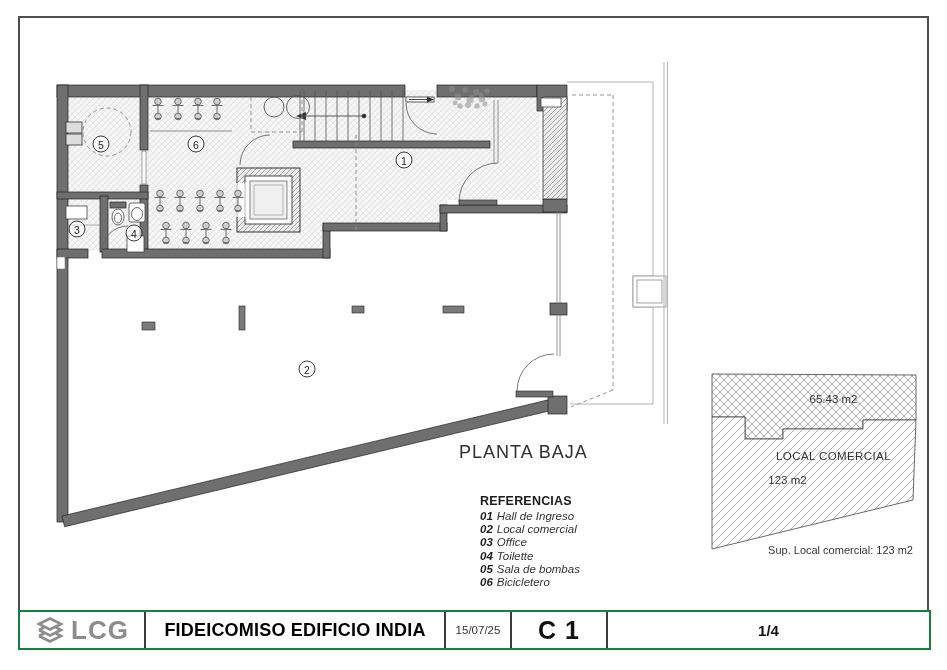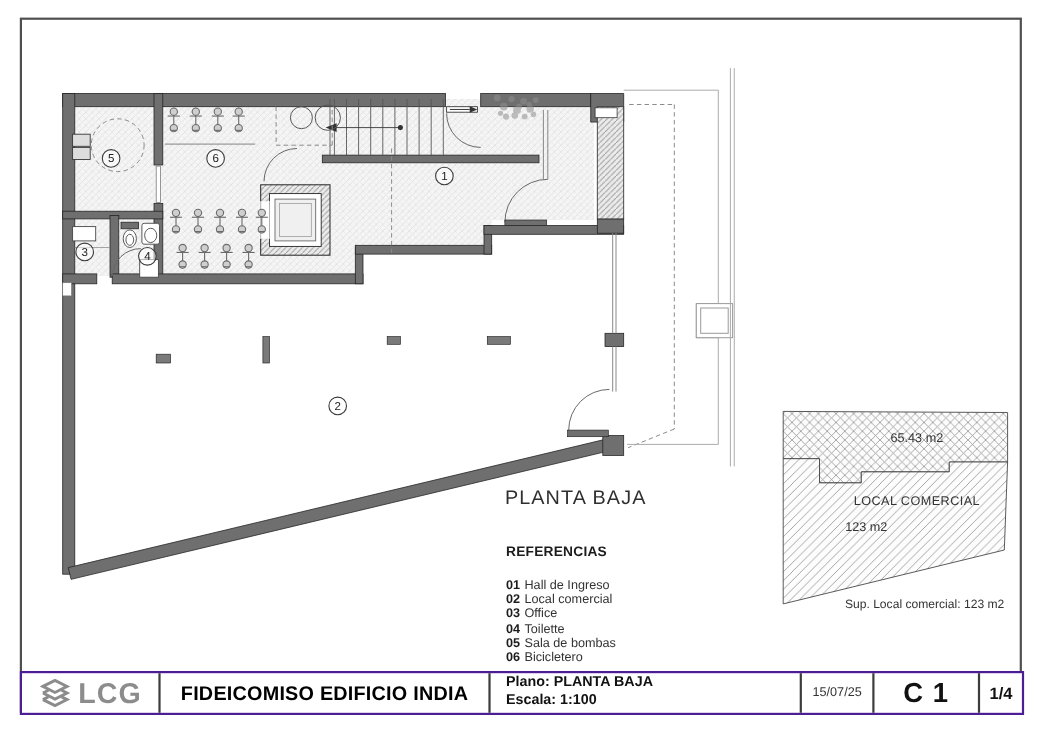--- a/index.html
+++ b/index.html
@@ -10,35 +10,35 @@
   .plan-svg{position:absolute;left:0;top:0;width:947px;height:670px;}
 
   
   .badge{position:absolute;width:17px;height:17px;border:1px solid #3c3c3c;border-radius:50%;
          background:rgba(255,255,255,.55);display:flex;align-items:center;justify-content:center;
          font-size:10.5px;color:#222;transform:translate(-50%,-50%);box-sizing:border-box;}
 
   
   .plan-title{position:absolute;left:459px;top:442px;font-size:18px;font-weight:500;
               letter-spacing:1px;color:#2f2f2f;}
-  .refs{position:absolute;left:460px;top:494px;}
+  .refs{position:absolute;left:480px;top:494px;}
   .refs-heading{font-size:12.5px;font-weight:bold;color:#1c1c1c;letter-spacing:.2px;}
-  .refs-list{margin-top:18px;}
+  .refs-list{margin-top:2px;font-style:italic;}
   .ref-row{font-size:11.5px;line-height:13.2px;color:#333;white-space:nowrap;}
   .ref-num{font-weight:bold;color:#1c1c1c;margin-right:4px;}
 
   
   .kp-label{position:absolute;transform:translateX(-50%);font-size:11.5px;color:#333;white-space:nowrap;padding-left:41px;}
   .kp-name{letter-spacing:.4px;}
   .kp-caption{position:absolute;left:913px;top:544px;transform:translateX(-100%);
               font-size:11px;color:#333;white-space:nowrap;}
 
   
   .tblock{position:absolute;left:18px;top:610px;width:913px;height:40px;box-sizing:border-box;
-          border:2px solid #4c1d95;display:flex;background:#fff;}
+          border:2px solid #15803d;display:flex;background:#fff;}
   .tcell{box-sizing:border-box;border-right:2px solid #3c3c3c;display:flex;
          align-items:center;justify-content:center;}
   .tcell:last-child{border-right:none;}
   .c-logo{width:126px;gap:6px;}
   .logo-text{font-size:26px;font-weight:bold;color:#8c8c8c;letter-spacing:1px;}
   .c-name{width:300px;font-size:18px;font-weight:bold;letter-spacing:.2px;color:#000000;}
   .c-plano{width:283px;justify-content:flex-start;padding-left:14px;flex-direction:column;
            align-items:flex-start;row-gap:0;}
   .c-plano div{font-size:13px;font-weight:bold;line-height:16px;color:#111;}
   .c-date{width:66px;font-size:11.5px;color:#333;}
@@ -254,21 +254,17 @@
       <svg width="30" height="30" viewBox="0 0 30 30">
         <g fill="none" stroke="#8c8c8c" stroke-width="2.6" stroke-linejoin="miter">
           <path d="M4,9 L15,3.5 L26,9 L15,14.5 Z"></path>
           <path d="M4,15 L9,12.5 M21,12.5 L26,15 L15,20.5 L4,15"></path>
           <path d="M4,21 L9,18.5 M21,18.5 L26,21 L15,26.5 L4,21"></path>
         </g>
       </svg>
       <span class="logo-text">LCG</span>
     </div>
     <div class="tcell c-name">FIDEICOMISO EDIFICIO INDIA</div>
-    <div class="tcell c-plano">
-      <div>Plano: PLANTA BAJA</div>
-      <div>Escala: 1:100</div>
-    </div>
     <div class="tcell c-date">15/07/25</div>
     <div class="tcell c-code">C 1</div>
     <div class="tcell c-page">1/4</div>
   </div>
 </div>
 
 </body></html>

